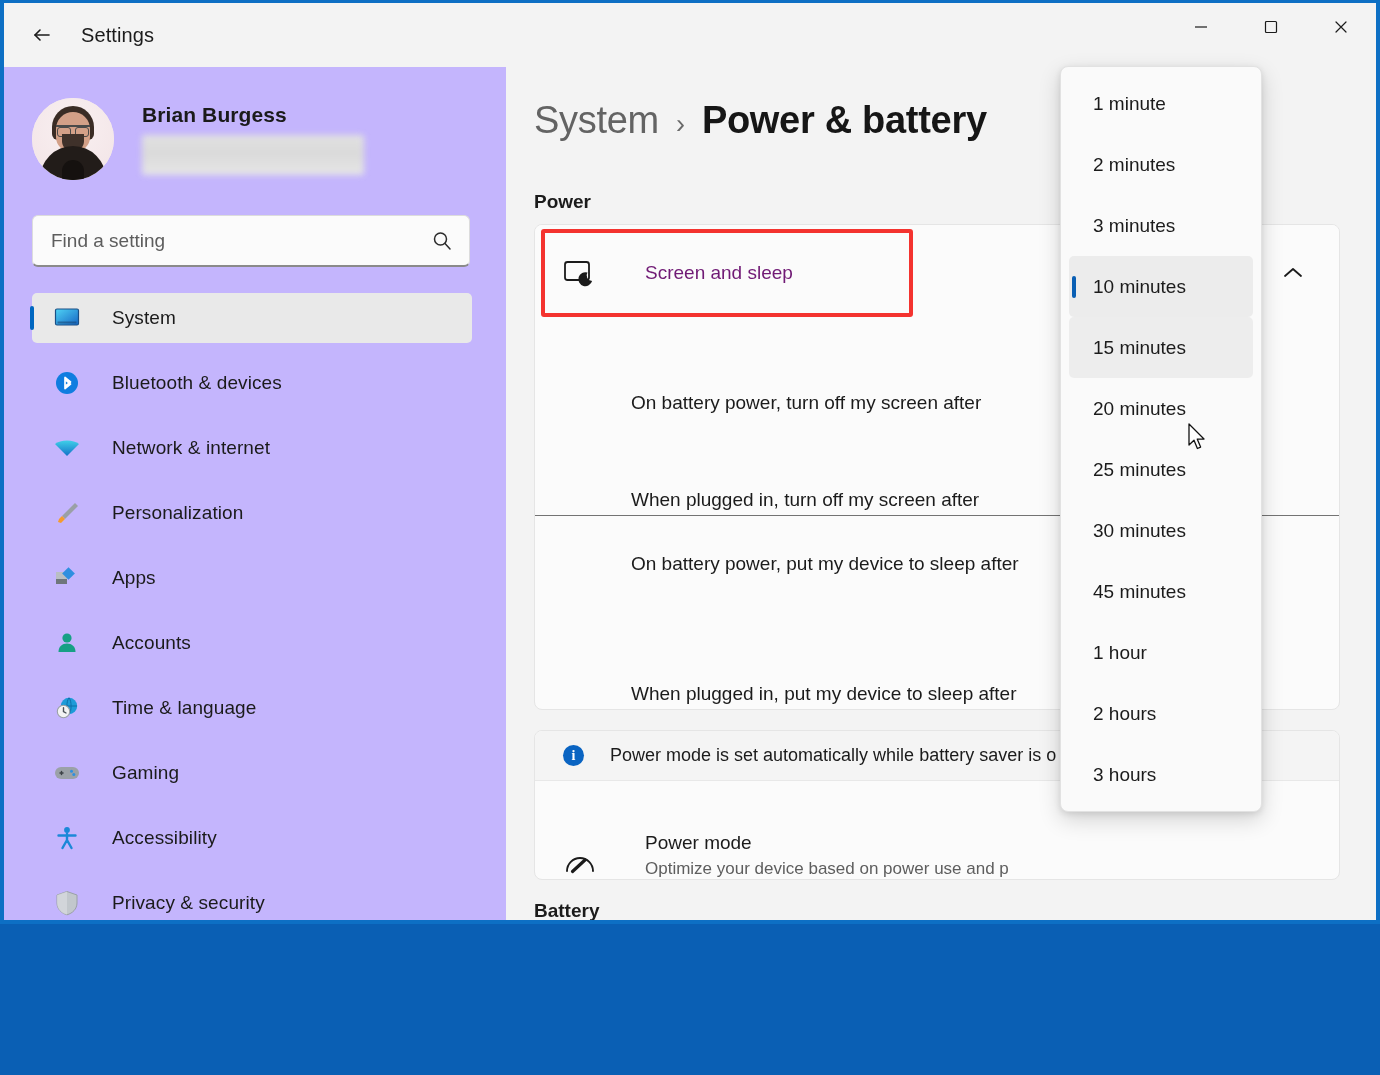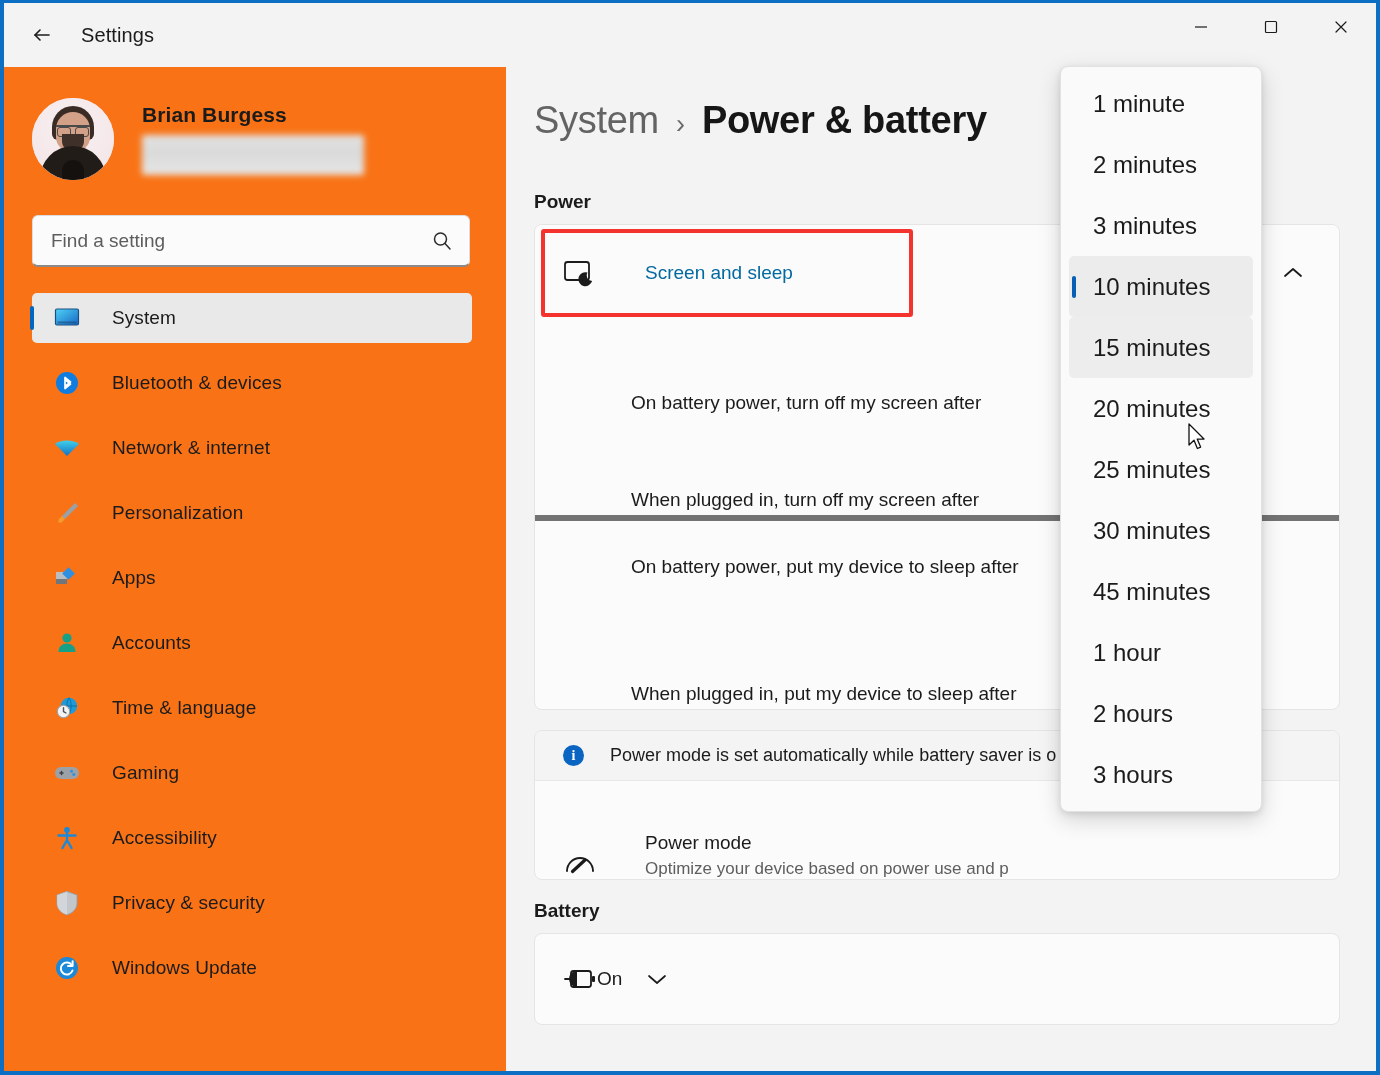--- a/index.html
+++ b/index.html
@@ -9,21 +9,21 @@
     height: 1075px;
     overflow: hidden;
     background: #0a5fb4;
     font-family: "Liberation Sans", sans-serif;
   }
 
   
   #window-frame {
     position: absolute;
     left: 0; top: 0;
-    width: 1380px; height: 1075px;
+    width: 1380px; height: 924px;
     border: 4px solid #0d6fc4;
     border-top: 3px solid #0d6fc4;
     background: #f3f3f3;
     overflow: hidden;
   }
 
   
   #titlebar {
     position: absolute;
     left: 0; top: 0;
@@ -57,21 +57,21 @@
     display: flex; align-items: center; justify-content: center;
     cursor: pointer;
   }
 
   
   #sidebar {
     position: absolute;
     left: 0; top: 64px;
     width: 502px;
     height: calc(100% - 64px);
-    background: #f97316;
+    background: #c4b5fd;
     padding-left: 28px;
     overflow: hidden;
   }
 
   #profile {
     display: flex;
     align-items: center;
     margin-top: 24px;
     height: 96px;
   }
@@ -292,41 +292,41 @@
     left: 6px; top: 4px;
     width: 372px; height: 88px;
     border: 4px solid #f4332f;
     border-radius: 3px;
     pointer-events: none;
     z-index: 5;
   }
   #screen-sleep-title {
     margin-left: 48px;
     font-size: 19px;
-    color: #0369a1;
+    color: #701a75;
   }
   #screen-sleep-chevron {
     position: absolute;
     right: 26px; top: 50%;
     transform: translateY(-50%);
     width: 40px; height: 40px;
     display: flex; align-items: center; justify-content: center;
     cursor: pointer;
   }
 
   .setting-row {
     height: 97px;
     display: flex;
     align-items: center;
     padding-left: 96px;
     padding-right: 20px;
     border-top: 1px solid #ededed;
   }
   .setting-row.nodiv { border-top: none; align-items: flex-end; }
-  .setting-row.group-sep { border-top: 6px solid #737373; }
+  .setting-row.group-sep { border-top: 1px solid #737373; }
   .setting-label {
     font-size: 19px;
     color: #1b1b1b;
     line-height: 30px;
     max-width: 400px;
   }
 
   
   #powermode-card { margin-top: 20px; }
   #info-banner {
@@ -402,21 +402,21 @@
     box-shadow: 0 8px 22px rgba(0,0,0,.16), 0 2px 6px rgba(0,0,0,.10);
     padding: 6px 4px;
     z-index: 40;
   }
   .dd-item {
     position: relative;
     height: 61px;
     display: flex;
     align-items: center;
     padding-left: 24px;
-    font-size: 24px;
+    font-size: 19px;
     color: #1b1b1b;
     border-radius: 5px;
     margin: 0 4px;
     cursor: pointer;
   }
   .dd-item.selected { background: #ececec; }
   .dd-item.selected::before {
     content: "";
     position: absolute;
     left: 3px; top: 50%;

